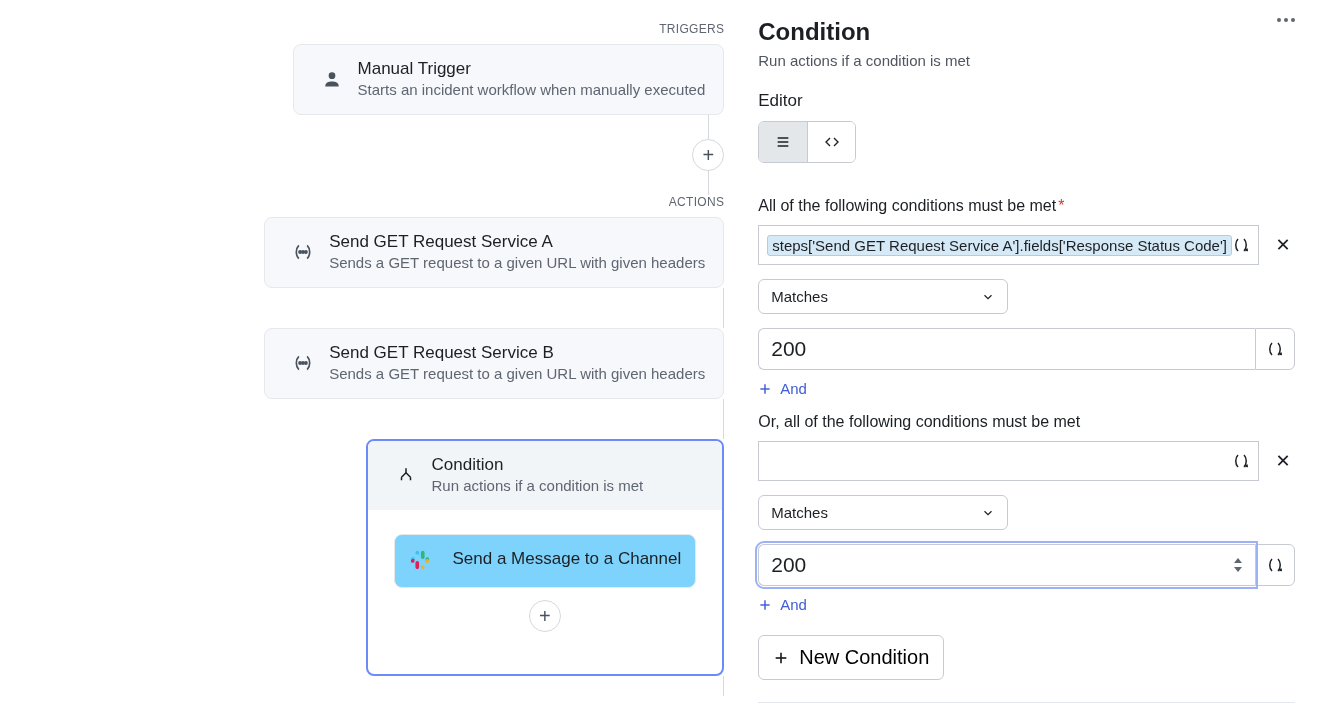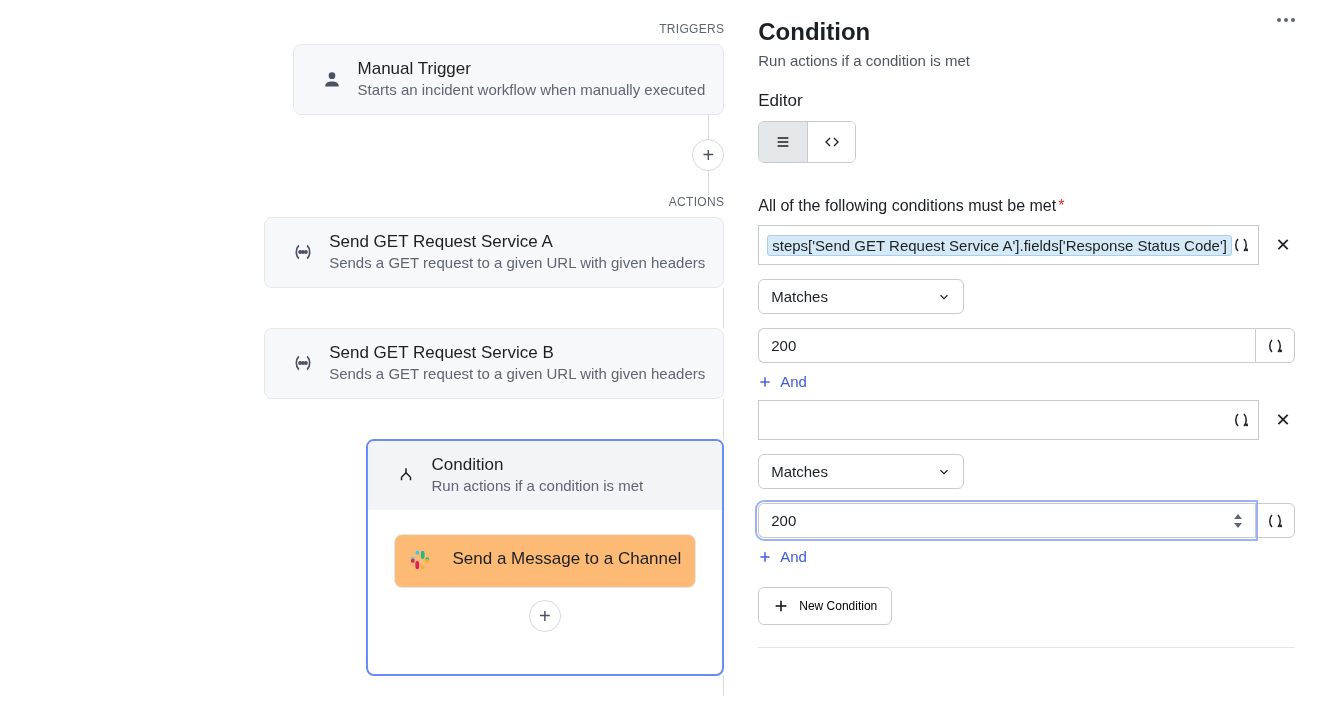--- a/index.html
+++ b/index.html
@@ -104,21 +104,21 @@
     padding: 0 0 36px 0;
     position: relative;
     background: #fff;
   }
   .selected-container .card {
     border: none;
     border-radius: 6px 6px 0 0;
   }
   .nested-card {
     margin: 24px 26px 0 26px;
-    background: #fdba74;
+    background: #7dd3fc;
     border: 1px solid #e6e8ec;
     border-radius: 8px;
     display: flex;
     align-items: center;
     padding: 14px 14px 16px 14px;
   }
   .nested-card .icon-area { width: 44px; }
   .inner-connector {
     display:flex;
     justify-content:center;
@@ -191,40 +191,40 @@
     display:flex;
     align-items:center;
     justify-content:center;
     font-size: 18px;
     color:#1c2024;
   }
   .select-field {
     border: 1px solid #c7cbd1;
     border-radius: 6px;
     padding: 8px 12px;
-    width: 206px;
+    width: 250px;
     display: flex;
     justify-content: space-between;
     align-items: center;
     background: #fff;
     font-size: 15px;
     margin-bottom: 14px;
   }
   .value-row {
     display:flex;
     gap:0;
     margin-bottom: 10px;
   }
   .value-field {
     flex:1;
     border: 1px solid #c7cbd1;
     border-right: none;
     border-radius: 6px 0 0 6px;
     padding: 8px 12px;
-    font-size: 15px;
+    font-size: 21px;
     background: #fff;
     display:flex;
     align-items:center;
     justify-content: space-between;
   }
   .value-field.focused { outline: 2px solid #9cb1f6; outline-offset: 1px; z-index:3;}
   .value-field .stepper { display:none; }
   .value-field.focused .stepper { display:block; font-size:11px; color:#5f6672; letter-spacing:-2px;}
   .value-btn {
     width: 40px;
@@ -245,21 +245,21 @@
     margin-top: 4px;
   }
   .btn-outline {
     display:inline-flex;
     align-items:center;
     gap:10px;
     padding: 10px 14px;
     border: 1px solid #c7cbd1;
     border-radius: 6px;
     background:#fff;
-    font-size: 12px;
+    font-size: 20px;
     margin-top: 12px;
     margin-bottom: 22px;
   }
   .divider { height:1px; background:#e3e6ea; }
   .kebab { display:flex; gap:3px; }
   .kebab span { width:4px; height:4px; border-radius:50%; background:#5f6672;}
   svg { display:block; }
   .slack-icon { width:22px; height:22px; }
 </style>
 </head>
@@ -422,20 +422,21 @@
   </div>
   <div class="and-link">
     <svg width="14" height="14" viewBox="0 0 24 24" fill="none" stroke="#3f5dd8" stroke-width="2.5">
         <line x1="12" y1="4" x2="12" y2="20"></line>
         <line x1="4" y1="12" x2="20" y2="12"></line>
       </svg>
     <span>And</span>
   </div>
 
   
+  <div class="cond-label">Or, all of the following conditions must be met</div>
   <div class="cond-row">
     <div class="expr-field">
       <span class="expr-trail-icon">
         <svg width="18" height="18" viewBox="0 0 24 24" fill="none" stroke="#1c2024" stroke-width="2">
             <path d="M8 4c-2 2-3 5-3 8s1 6 3 8M16 4c2 2 3 5 3 8s-1 6-3 8"></path>
             <path d="M18 17l3 3M21 17l-3 3" stroke-width="1.5"></path>
           </svg>
       </span>
     </div>
     <div class="close-x">✕</div>

